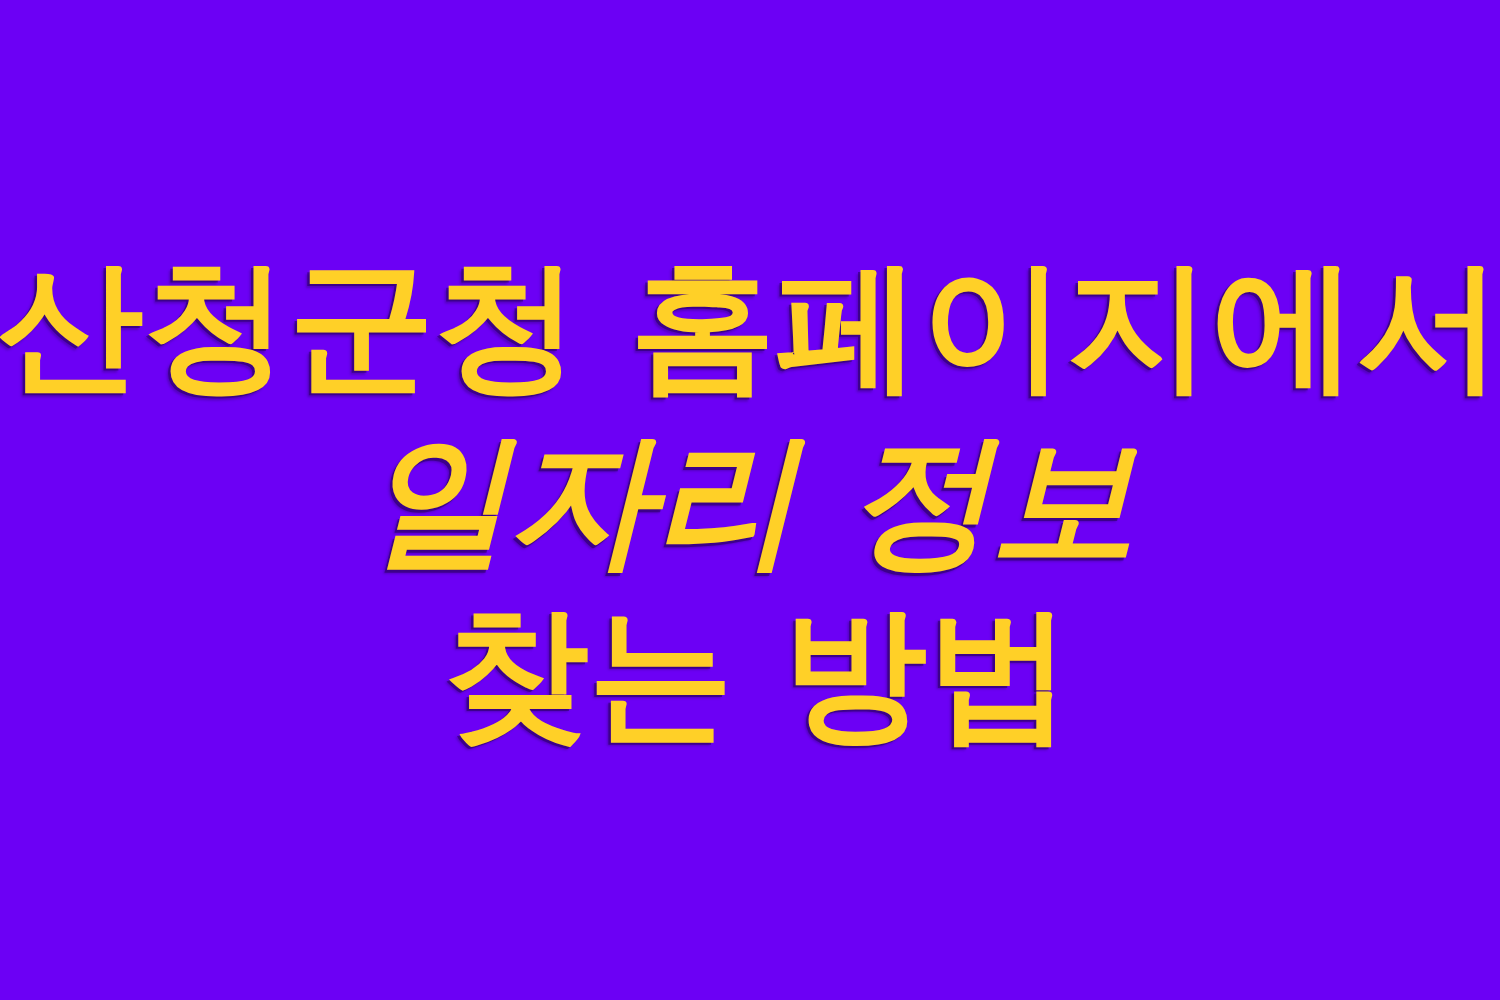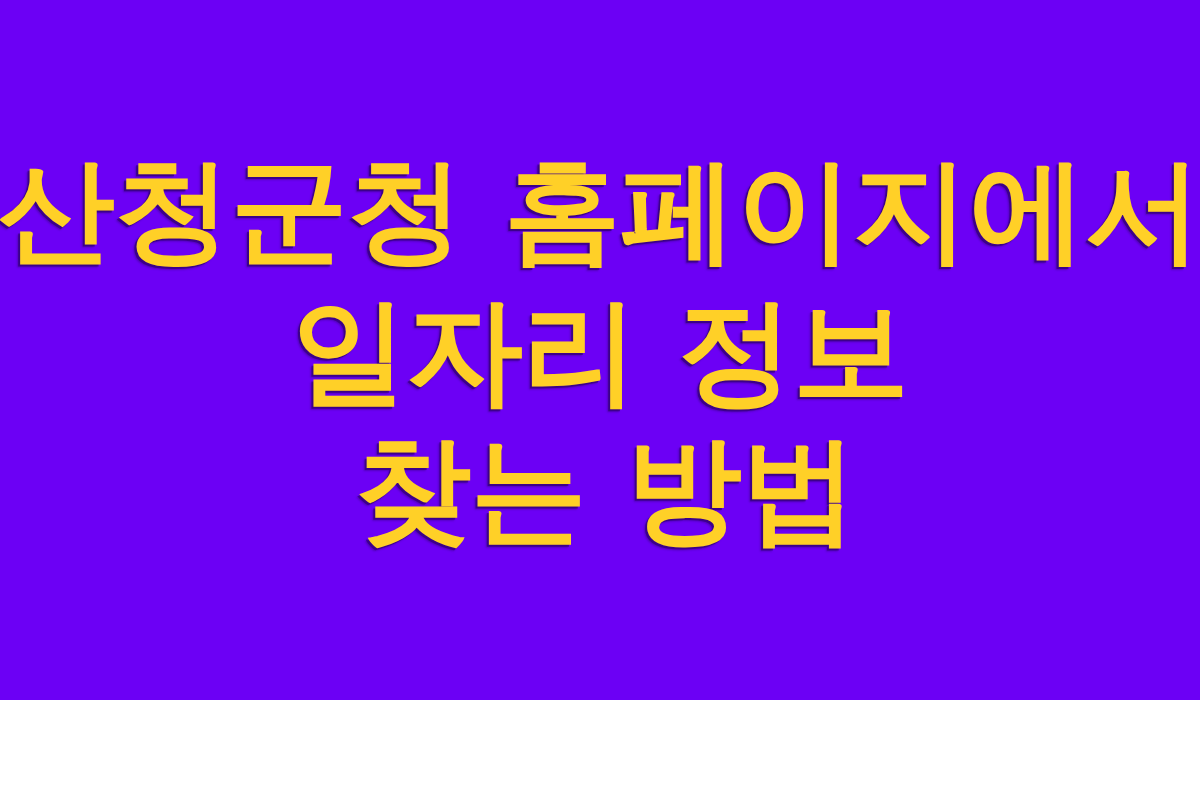--- a/index.html
+++ b/index.html
@@ -11,21 +11,21 @@
   body {
     width: 1200px;
     height: 800px;
     overflow: hidden;
     font-family: "Liberation Sans", "DejaVu Sans", sans-serif;
   }
 
   #poster {
     position: relative;
     width: 1200px;
-    height: 700px;
+    height: 800px;
     background: #6C00F5;
     display: flex;
     flex-direction: column;
     align-items: flex-start;
     justify-content: center;
     box-sizing: border-box;
     overflow: hidden;
   }
 
   .headline {
@@ -58,20 +58,21 @@
     font-size: 113px;
     transform: scaleX(1.035);
     transform-origin: center center;
     margin-bottom: 26px;
   }
 
   
   .hl-line-2 {
     font-size: 116px;
     margin-bottom: 22px;
+    font-style: italic;
   }
 
   .hl-line-3 {
     font-size: 116px;
     margin-left: 12px;
   }
 </style>
 </head>
 <body>
 

